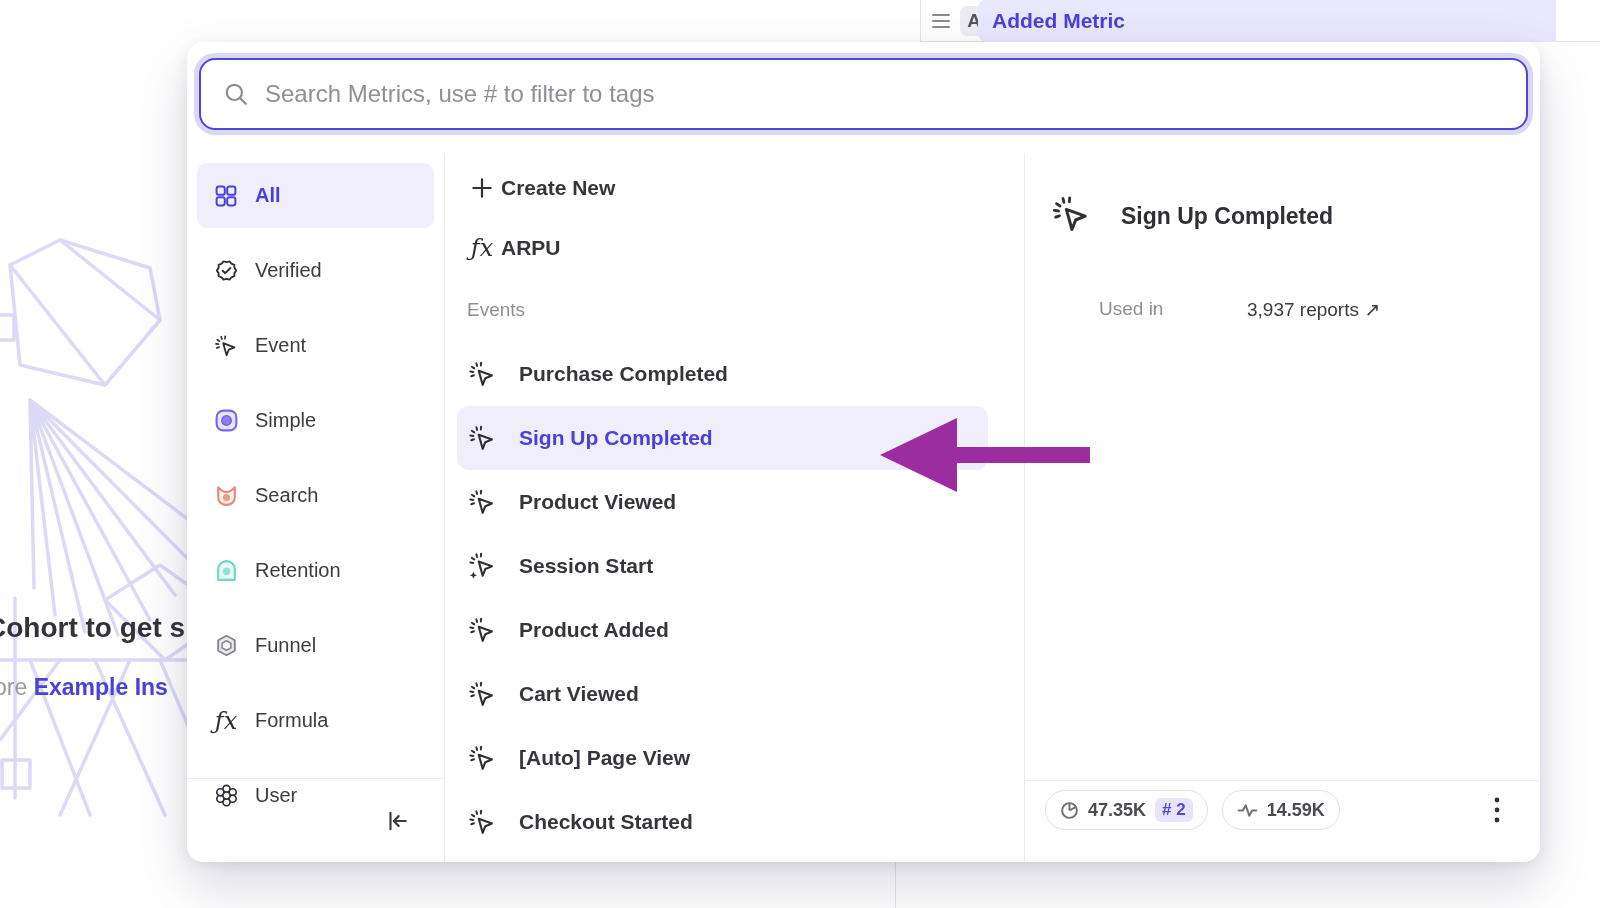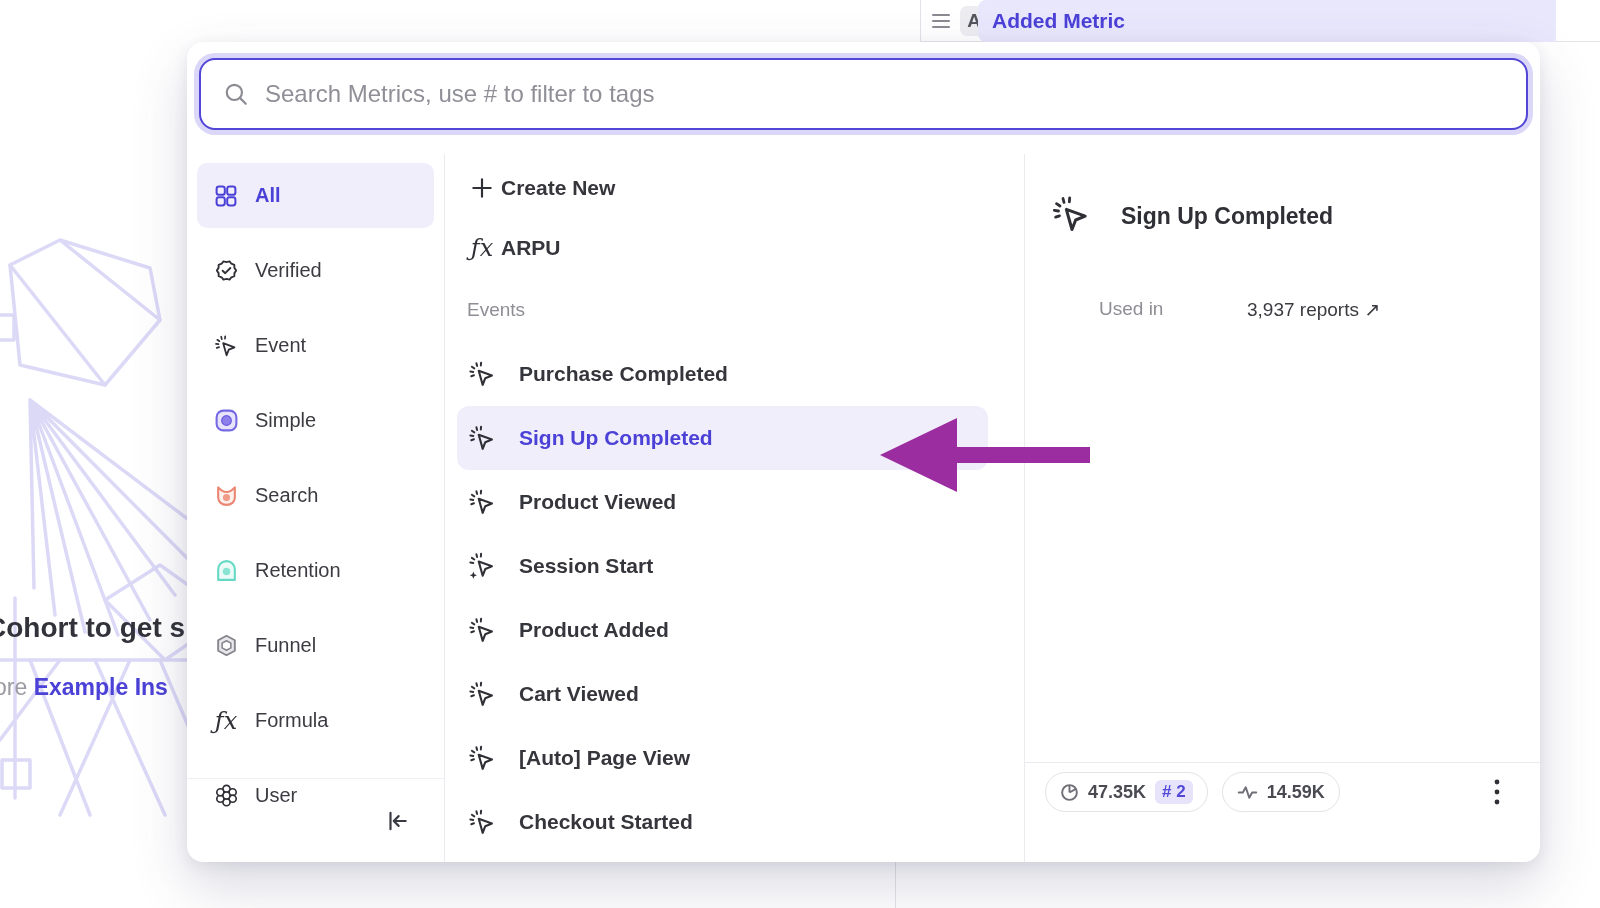--- a/index.html
+++ b/index.html
@@ -70,21 +70,21 @@
   .erow .ic{width:30px;height:30px;display:flex;align-items:center;justify-content:center;color:#2f2f36;}
   .erow.active .ic{color:#2f2f36;}
   .fx{font-family:"DejaVu Serif","Liberation Serif",serif;font-style:italic;font-size:24px;font-weight:400;color:#2f2f36;}
 
   .details{width:516px;flex:0 0 auto;border-left:1px solid var(--line);position:relative;padding:40px 0 0 26px;}
   .d-title-row{display:flex;align-items:center;gap:30px;}
   .d-title{font-size:23px;font-weight:700;color:#2f2f36;}
   .d-used{display:flex;margin-top:60px;font-size:19px;}
   .d-used .lbl{color:#8e8e96;width:148px;margin-left:48px;}
   .d-used .val{color:#3a3a41;}
-  .d-footer{position:absolute;left:0;right:0;bottom:0;height:100px;border-top:1px solid var(--line);
+  .d-footer{position:absolute;left:0;right:0;bottom:0;height:82px;border-top:1px solid var(--line);
     display:flex;align-items:flex-start;padding:9px 26px 0 20px;gap:14px;}
   .pill{height:40px;border:1px solid #e3e3e8;border-radius:20px;display:flex;align-items:center;
     padding:0 14px;gap:9px;font-size:18px;font-weight:600;color:#4a4a52;background:#fff;cursor:pointer;}
   .pill .chip{background:#e6e3fa;color:#5349d8;border-radius:6px;padding:2px 7px;font-size:17px;font-weight:600;}
   .kebab{margin-left:auto;width:34px;height:40px;display:flex;align-items:center;justify-content:center;cursor:pointer;}
 
   .annot-arrow{position:absolute;left:860px;top:410px;pointer-events:none;z-index:50;}
 </style>
 </head>
 <body>

